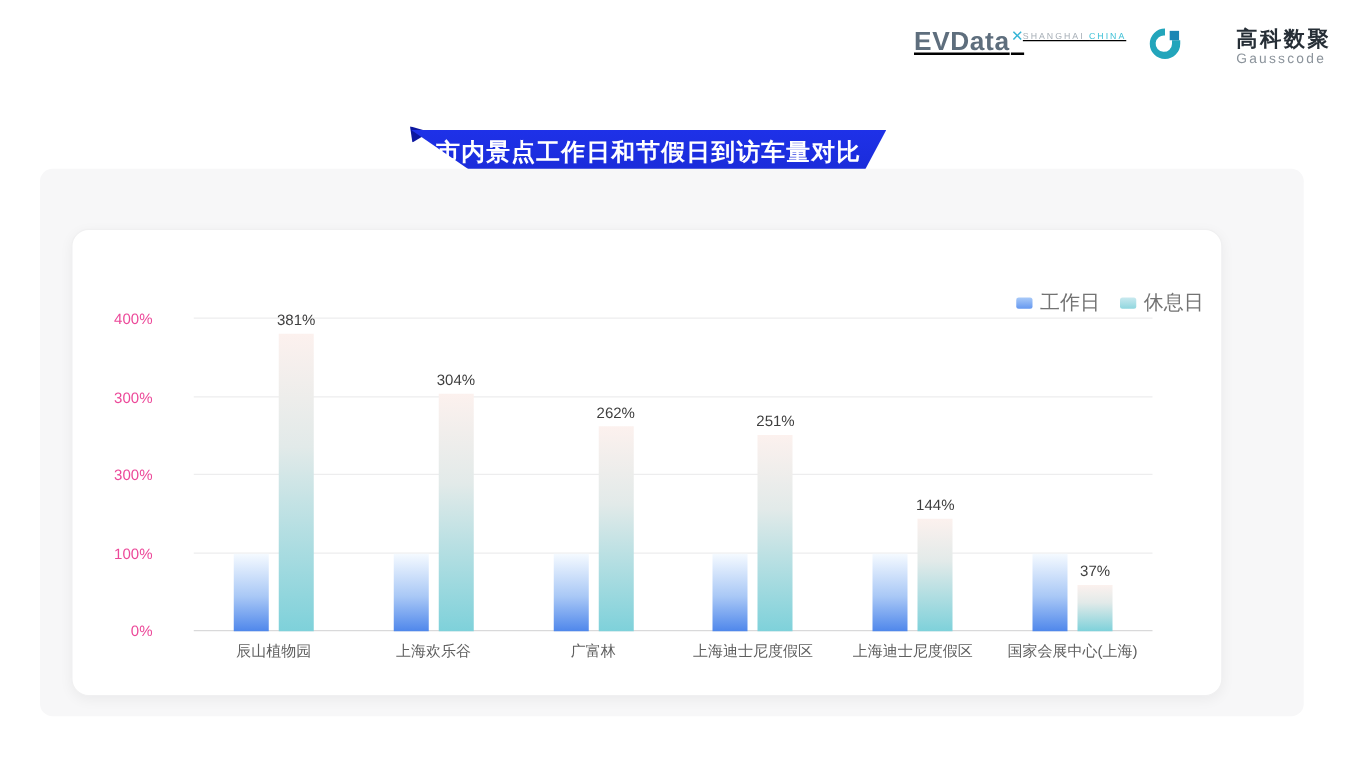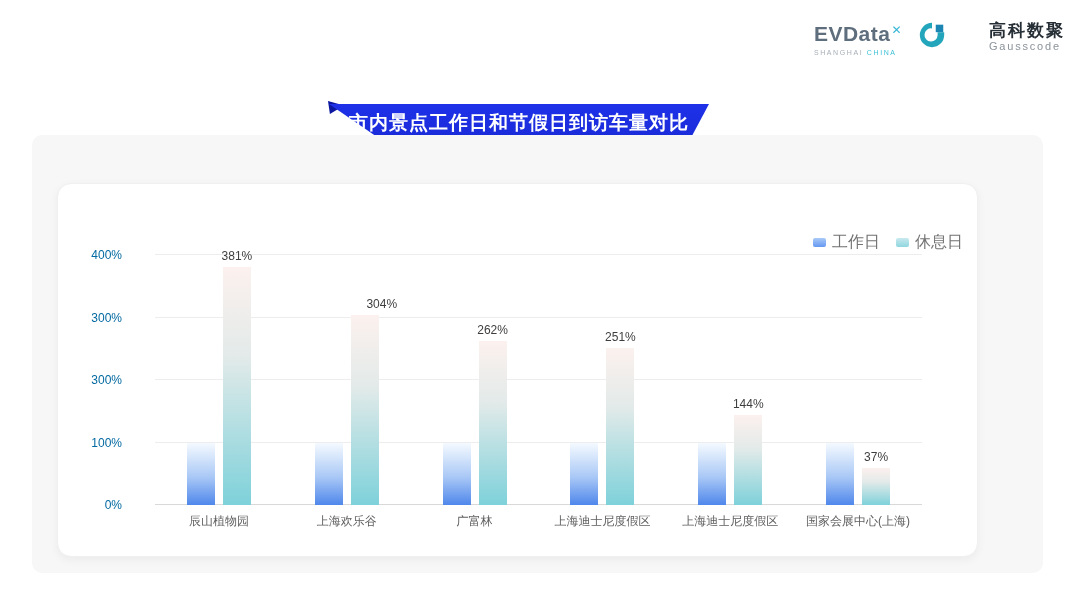--- a/index.html
+++ b/index.html
@@ -4,21 +4,21 @@
 <style>
   html,body { margin:0; padding:0; }
   body {
     width:1080px; height:608px; position:relative; overflow:hidden;
     background:#ffffff;
     font-family:"Liberation Sans","DejaVu Sans",sans-serif;
   }
 
   
   .brand-row { position:absolute; top:20px; right:15px; display:flex; align-items:flex-start; gap:16px; }
-  .evdata { display:flex; flex-direction:column; padding-top:4px; }
+  .evdata { display:flex; padding-top:4px;text-decoration:underline; }
   .evdata-main { font-size:21px; font-weight:bold; color:#5e6e7d; letter-spacing:0.5px; line-height:20px; }
   .evdata-sup { font-size:12px; color:#35b5d6; position:relative; top:-7px; left:1px; font-weight:bold; }
   .evdata-sub { font-size:7px; letter-spacing:1.6px; color:#a7afb7; margin-top:2px; }
   .evdata-sub .cn { color:#3ec0d6; }
   .gauss { display:flex; align-items:center; gap:6px; }
   .gauss-text { display:flex; flex-direction:column;margin-left:36px; }
   .gauss-cn { font-size:17px; font-weight:bold; color:#262e36; letter-spacing:2px; line-height:19px; }
   .gauss-en { font-size:11px; color:#8b939b; letter-spacing:1.8px; line-height:13px; }
 
   
@@ -43,21 +43,21 @@
   .legend-swatch { width:13px; height:9px; border-radius:2px; }
   .sw-0 { background:linear-gradient(180deg,#a9caf8,#6598f0); }
   .sw-1 { background:linear-gradient(180deg,#c9e9ef,#8fd6de); }
   .legend-label { font-size:16px; color:#737373; }
 
   
   .plot { position:absolute; left:155px; top:255px; width:767px; height:250px; }
   .gridline { position:absolute; left:0; width:100%; height:1px; background:#ededee; }
   .gridline.axis { background:#d9d9da; }
   .ylabels { position:absolute; left:84px; top:255px; width:54px; height:250px; }
-  .ylabel { position:absolute; right:16px; font-size:12px; color:#0369a1; transform:translateY(50%); }
+  .ylabel { position:absolute; right:16px; font-size:12px; color:#ec4899; transform:translateY(50%); }
   .bar { position:absolute; bottom:0; width:28px; }
   .bar-work { background:linear-gradient(180deg,#f5faff 0%, #a9c8f6 55%, #4f87eb 100%); }
   .bar-rest { background:linear-gradient(180deg,#fcf1ee 0%, #e2eae9 38%, #7ed1da 100%); }
   .value-label { position:absolute; font-size:12px; color:#3e3e3e; transform:translateX(-50%); white-space:nowrap; }
   .cat-label { position:absolute; top:258px; font-size:12px; color:#5f5f5f; transform:translateX(-50%); white-space:nowrap; }
 </style>
 </head>
 <body>
 
 <div class="brand-row">
@@ -110,21 +110,21 @@
     <div class="gridline" style="bottom: 62.5px;"></div>
     <div class="gridline" style="bottom: 125px;"></div>
     <div class="gridline" style="bottom: 187.5px;"></div>
     <div class="gridline" style="bottom: 250px;"></div>
     <div class="bar bar-work" style="left: 31.9167px; height: 62.5px;"></div>
     <div class="bar bar-rest" style="left: 67.9167px; height: 238.125px;"></div>
     <div class="value-label" style="left: 81.9167px; bottom: 242.125px;">381%</div>
     <div class="cat-label" style="left: 63.9167px;">辰山植物园</div>
     <div class="bar bar-work" style="left: 159.75px; height: 62.5px;"></div>
     <div class="bar bar-rest" style="left: 195.75px; height: 190px;"></div>
-    <div class="value-label" style="left: 209.75px; bottom: 194px; margin-left: 17px;">304%</div>
+    <div class="value-label" style="left: 209.75px; bottom: 194px;">304%</div>
     <div class="cat-label" style="left: 191.75px;">上海欢乐谷</div>
     <div class="bar bar-work" style="left: 287.583px; height: 62.5px;"></div>
     <div class="bar bar-rest" style="left: 323.583px; height: 163.75px;"></div>
     <div class="value-label" style="left: 337.583px; bottom: 167.75px;">262%</div>
     <div class="cat-label" style="left: 319.583px;">广富林</div>
     <div class="bar bar-work" style="left: 415.417px; height: 62.5px;"></div>
     <div class="bar bar-rest" style="left: 451.417px; height: 156.875px;"></div>
     <div class="value-label" style="left: 465.417px; bottom: 160.875px;">251%</div>
     <div class="cat-label" style="left: 447.417px;">上海迪士尼度假区</div>
     <div class="bar bar-work" style="left: 543.25px; height: 62.5px;"></div>

